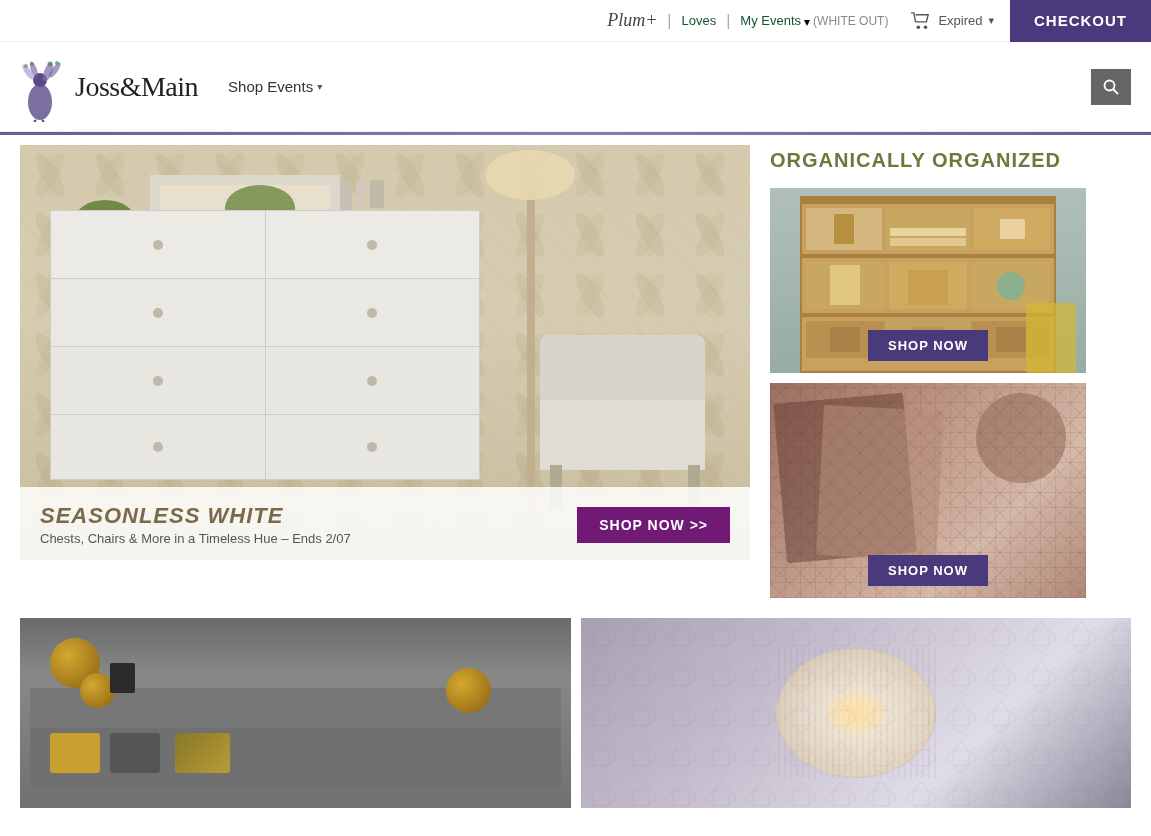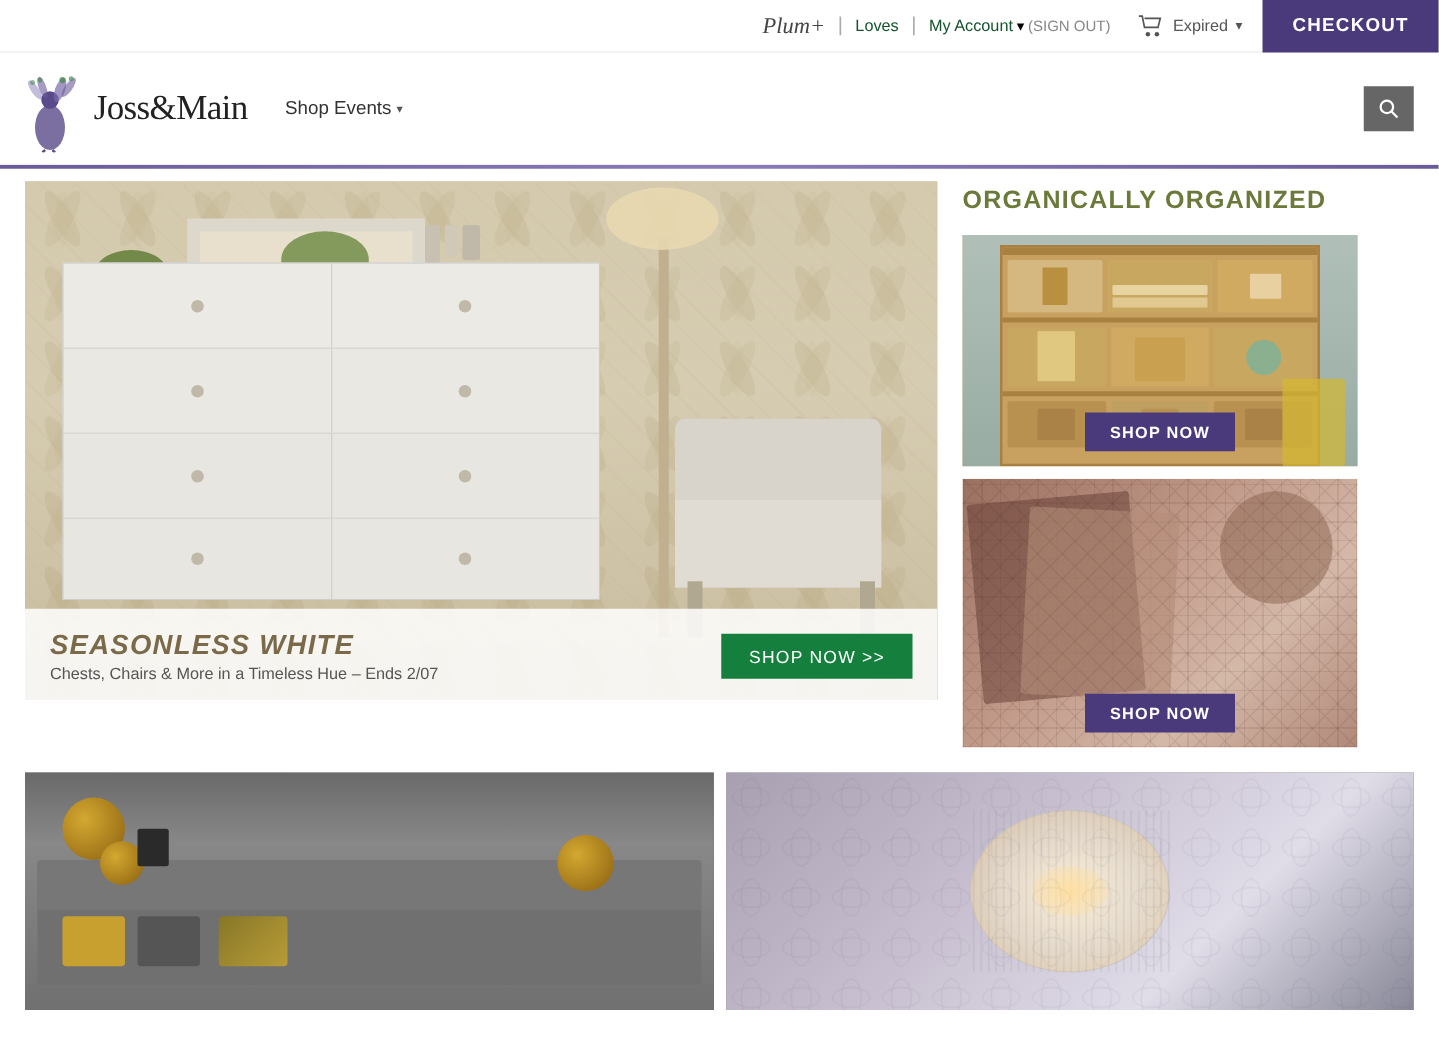--- a/index.html
+++ b/index.html
@@ -189,26 +189,26 @@
       text-transform: uppercase;
       letter-spacing: 1px;
       font-style: italic;
     }
     .hero-subtitle {
       font-size: 13px;
       color: #555;
       margin-top: 2px;
     }
     .hero-shop-btn {
-      background: #15803d;
+      background: #701a75;
       color: #fff;
       border: none;
       padding: 10px 22px;
       font-size: 14px;
-      font-weight: normal;
+      font-weight: bold;
       cursor: pointer;
       letter-spacing: 1px;
       display: flex;
       align-items: center;
       gap: 4px;
     }
 
     
     .promo-title-block {
       text-align: left;
@@ -445,23 +445,23 @@
 </head>
 <body>
 
 <div class="top-bar-wrapper">
   <div class="top-bar-inner">
     <span class="plum-logo">Plum+</span>
     <span class="top-bar-divider">|</span>
     <a class="top-bar-link">Loves</a>
     <span class="top-bar-divider">|</span>
     <span class="my-account-wrapper">
-      <a class="top-bar-link">My Account</a>
+      <a class="top-bar-link">My Events</a>
       <span class="chevron-down"></span>
-      <a class="top-bar-link sign-out">(SIGN OUT)</a>
+      <a class="top-bar-link sign-out">(WHITE OUT)</a>
     </span>
     <div class="cart-area">
       <svg class="cart-icon" viewBox="0 0 24 20" fill="none" stroke="#555" stroke-width="1.5">
         <path d="M1 1h3l2 10h12l2-8H6"></path>
         <circle cx="9" cy="17" r="2" fill="#555" stroke="none"></circle>
         <circle cx="17" cy="17" r="2" fill="#555" stroke="none"></circle>
       </svg>
       <span class="expired-badge">Expired</span>
       <span style="font-size:11px; color:#555;">▾</span>
     </div>

